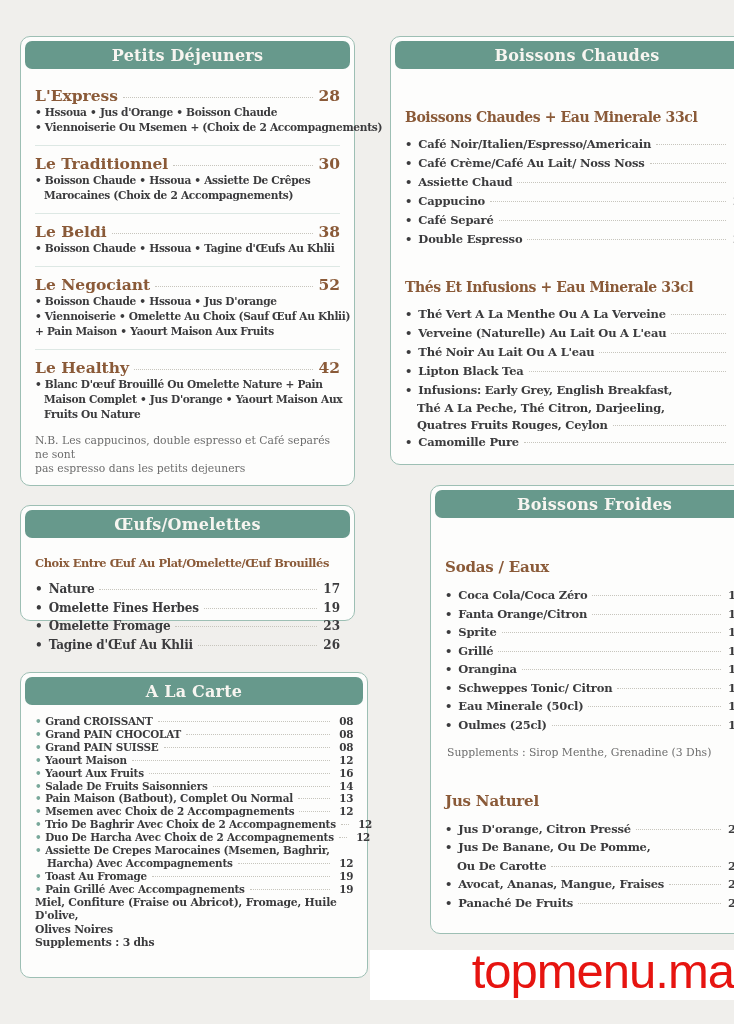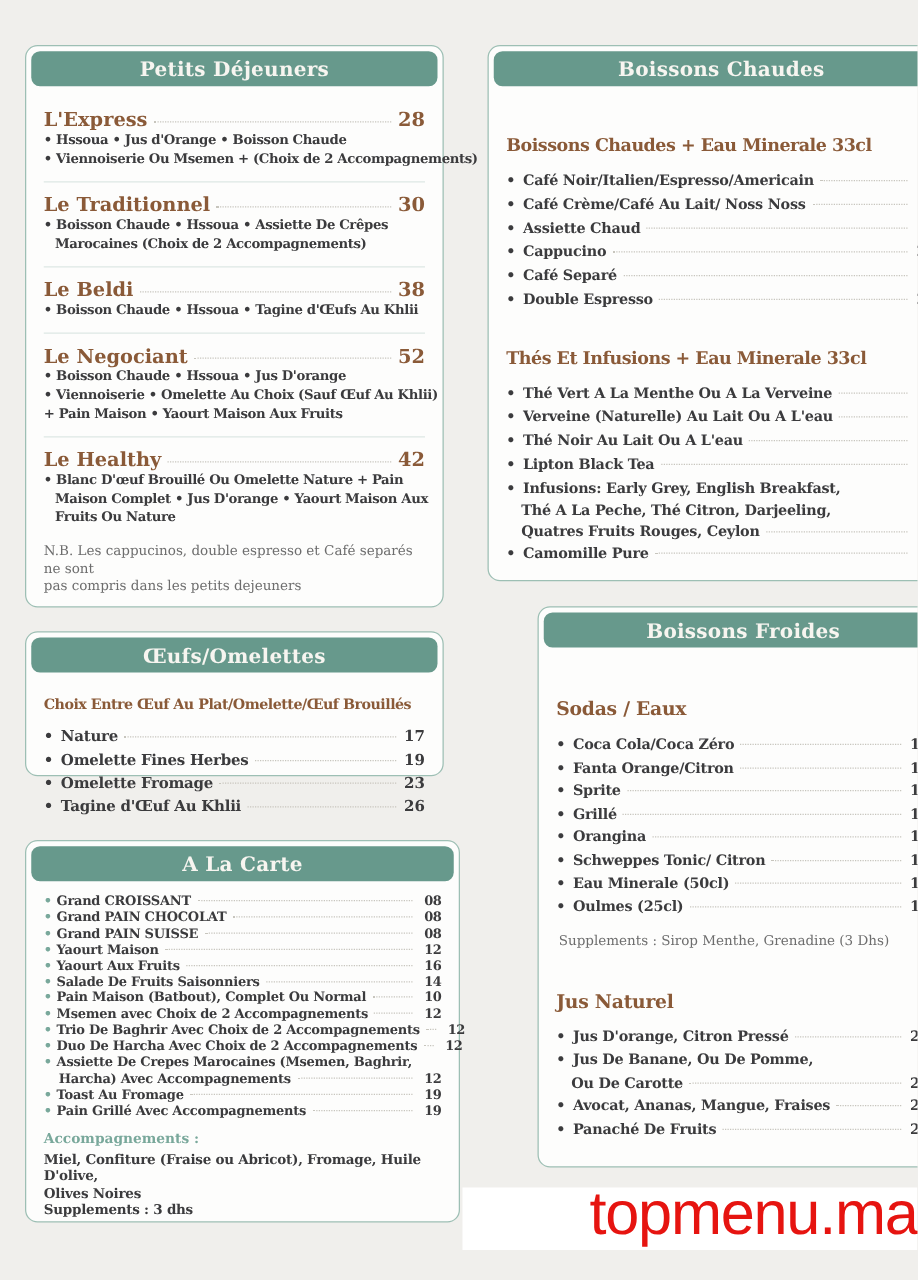--- a/index.html
+++ b/index.html
@@ -117,21 +117,21 @@
         <div class="combo-row">
           <span class="combo-name">Le Healthy</span>
           <span class="dots"></span>
           <span class="combo-price">42</span>
         </div>
         <div class="desc">• Blanc D'œuf Brouillé Ou Omelette Nature + Pain</div>
         <div class="desc ind">Maison Complet • Jus D'orange • Yaourt Maison Aux</div>
         <div class="desc ind">Fruits Ou Nature</div>
         <div class="note-block">
           <div class="note-line">N.B. Les cappucinos, double espresso et Café separés ne sont</div>
-          <div class="note-line">pas compris dans les petits dejeuners</div>
+          <div class="note-line">pas espresso dans les petits dejeuners</div>
         </div>
       </div>
   </section>
   <section class="card card-oeufs-omelettes">
     <div class="card-header">
         <span>Œufs/Omelettes</span>
       </div>
     <div class="card-body">
         <div class="sub">Choix Entre Œuf Au Plat/Omelette/Œuf Brouillés</div>
         <div class="row">
@@ -198,21 +198,21 @@
         <div class="row">
           <span class="bullet">•</span>
           <span class="name">Salade De Fruits Saisonniers</span>
           <span class="dots"></span>
           <span class="price">14</span>
         </div>
         <div class="row">
           <span class="bullet">•</span>
           <span class="name">Pain Maison (Batbout), Complet Ou Normal</span>
           <span class="dots"></span>
-          <span class="price">10</span>
+          <span class="price">13</span>
         </div>
         <div class="row">
           <span class="bullet">•</span>
           <span class="name">Msemen avec Choix de 2 Accompagnements</span>
           <span class="dots"></span>
           <span class="price">12</span>
         </div>
         <div class="row">
           <span class="bullet">•</span>
           <span class="name">Trio De Baghrir Avec Choix de 2 Accompagnements</span>
@@ -239,21 +239,20 @@
           <span class="name">Toast Au Fromage</span>
           <span class="dots"></span>
           <span class="price">19</span>
         </div>
         <div class="row">
           <span class="bullet">•</span>
           <span class="name">Pain Grillé Avec Accompagnements</span>
           <span class="dots"></span>
           <span class="price">19</span>
         </div>
-        <div class="accomp-label">Accompagnements :</div>
         <div class="accomp-line">Miel, Confiture (Fraise ou Abricot), Fromage, Huile D'olive,</div>
         <div class="accomp-line">Olives Noires</div>
         <div class="accomp-line">Supplements : 3 dhs</div>
       </div>
   </section>
   <section class="card card-boissons-chaudes">
     <div class="card-header">
         <span>Boissons Chaudes</span>
       </div>
     <div class="card-body">

